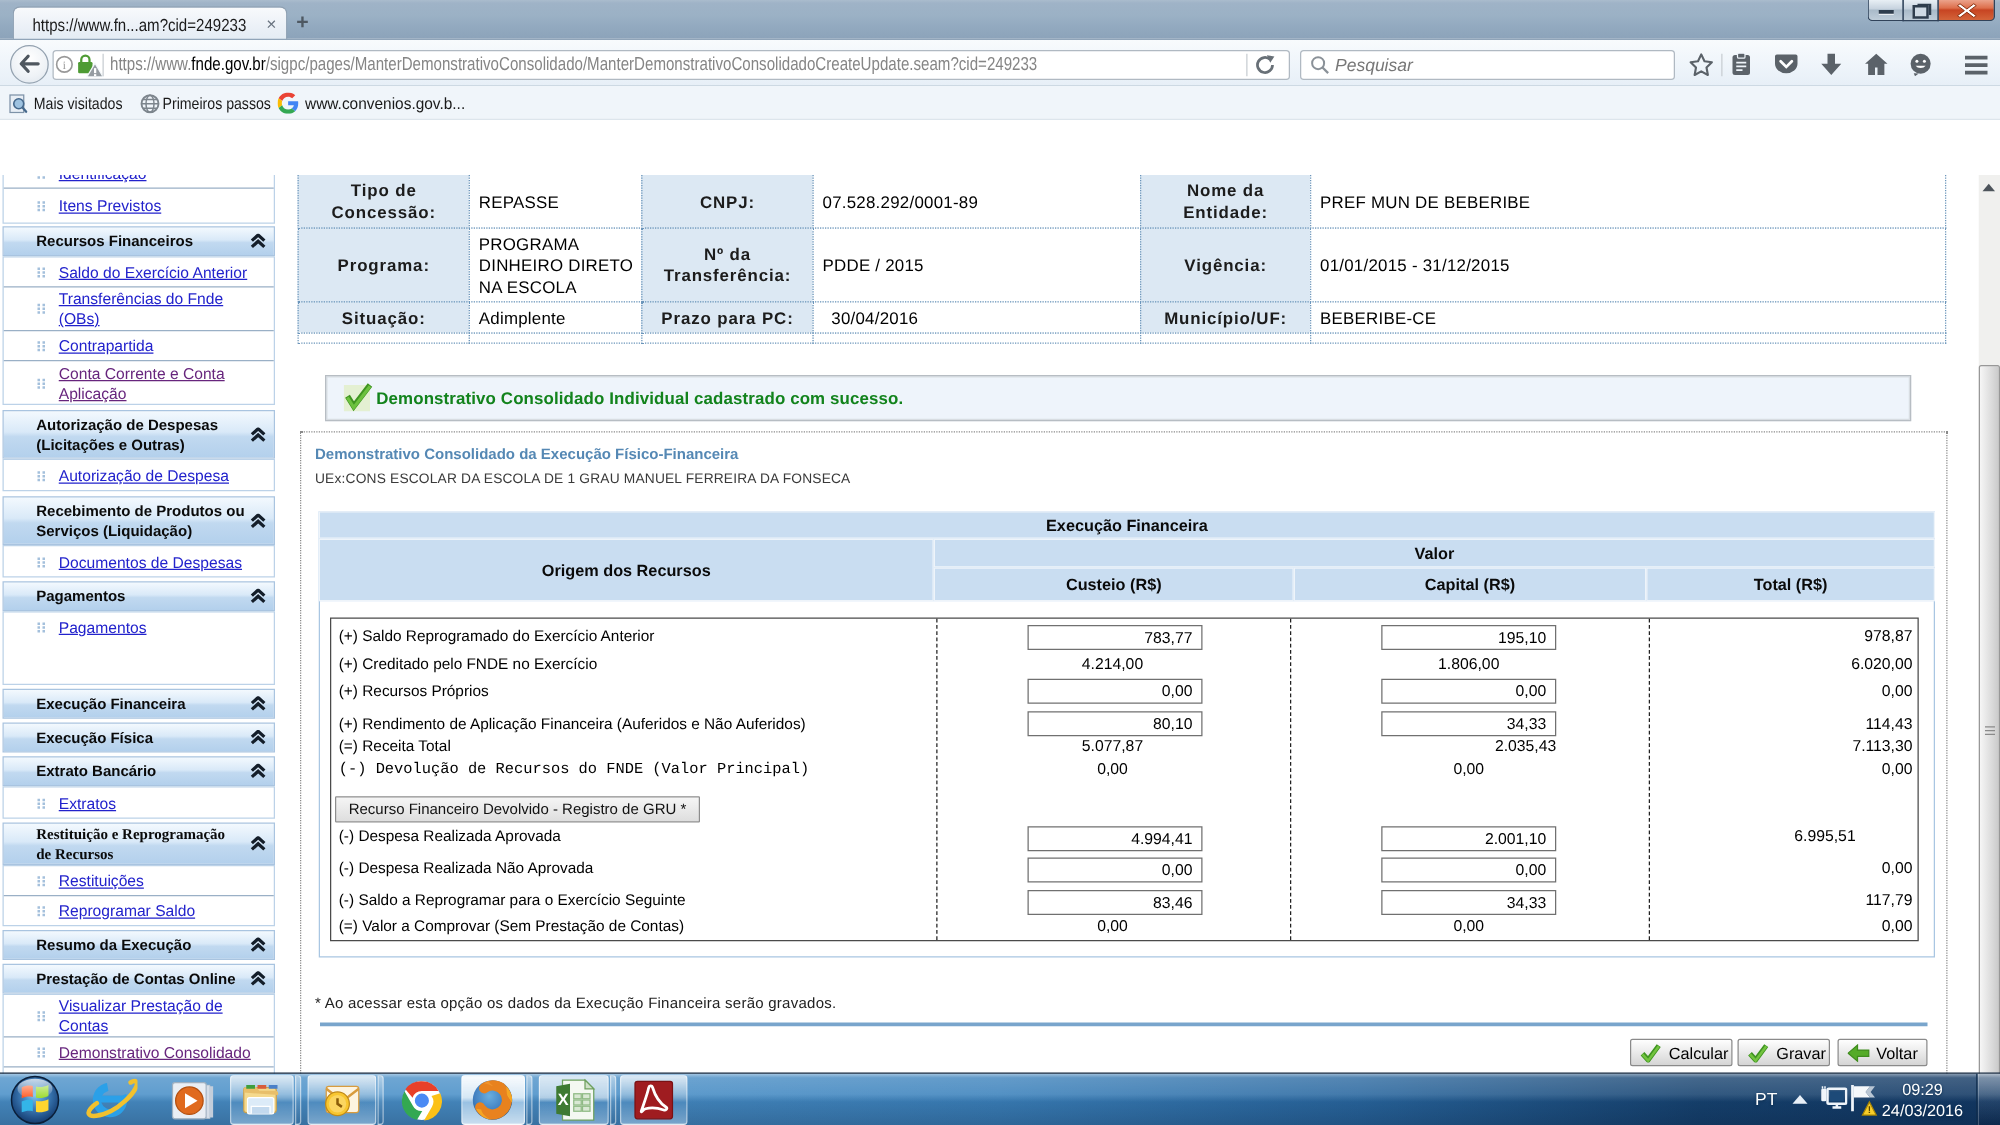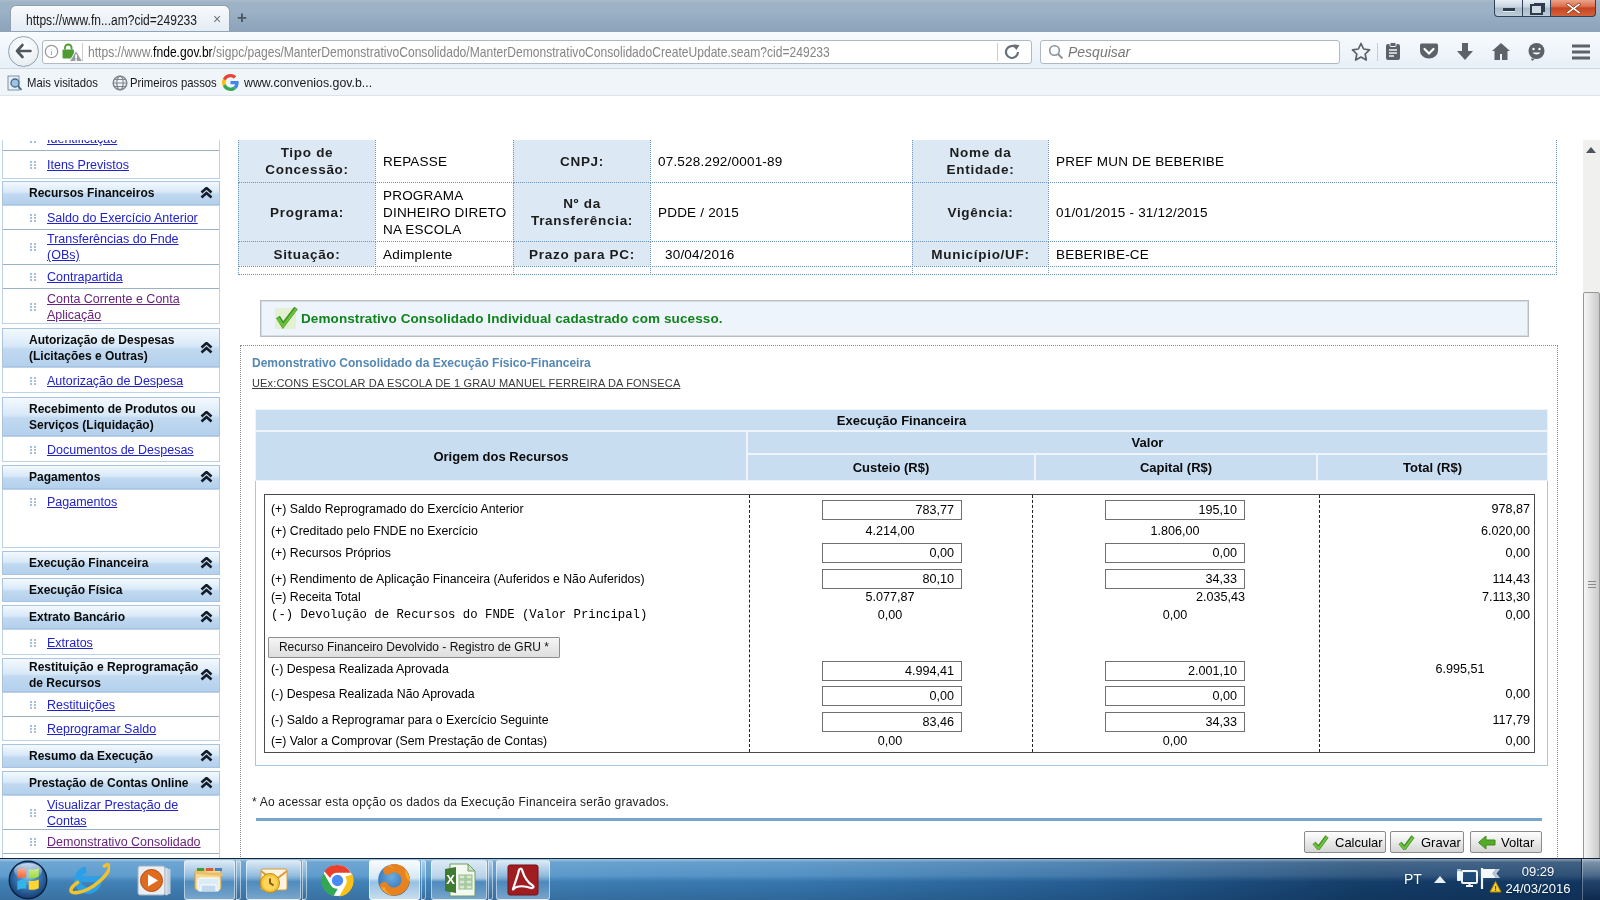--- a/index.html
+++ b/index.html
@@ -341,21 +341,21 @@
             <i style="left:0px;top:0px;"></i>
             <i style="left:4px;top:0px;"></i>
             <i style="left:0px;top:3px;"></i>
             <i style="left:4px;top:3px;"></i>
             <i style="left:0px;top:6px;"></i>
             <i style="left:4px;top:6px;"></i>
           </span>
           <a class="">Extratos</a>
         </div>
       </div>
-<div class="shead" style="top:518px;height:34px;">
+<div class="shead" style="top:518px;height:34px;font-family:Liberation Serif, serif;">
         <span class="ht">Restituição e Reprogramação<br>de Recursos</span>
         <svg class="chev2" width="13" height="12" viewBox="0 0 13 12">
           <path d="M1.5 5.5 L6.5 1 L11.5 5.5 M1.5 10.5 L6.5 6 L11.5 10.5" stroke="#141e2a" stroke-width="2.6" fill="none"></path>
         </svg>
       </div>
 <div class="sbox" style="top:552px;height:49px;">
         <div class="srow" style="top:0px;height:24px;">
           <span class="dots">
             <i style="left:0px;top:0px;"></i>
             <i style="left:4px;top:0px;"></i>
@@ -465,21 +465,21 @@
 <div class="abs" id="successbox" style="left:260px;top:160px;">
 <svg style="position:absolute;left:14px;top:5px;" width="24" height="24" viewBox="0 0 24 24">
           <rect x="0" y="2" width="21" height="21" fill="#e4f0d2"></rect>
           <path d="M3 11 L8 19 L21 2" stroke="#3f9421" stroke-width="4.5" fill="none"></path>
           <path d="M3 12 L8 20 L21 3" stroke="#6cc13e" stroke-width="2.5" fill="none"></path>
         </svg>
 <span class="msg">Demonstrativo Consolidado Individual cadastrado com sucesso.</span>
       </div>
 <div class="abs" id="fieldset" style="top:205px;"></div>
 <div class="abs" id="ftitle" style="top:216px;">Demonstrativo Consolidado da Execução Físico-Financeira</div>
-<div class="abs" id="fsub" style="top:237px;text-decoration:underline;">UEx:CONS ESCOLAR DA ESCOLA DE 1 GRAU MANUEL FERREIRA DA FONSECA</div>
+<div class="abs" id="fsub" style="top:237px;">UEx:CONS ESCOLAR DA ESCOLA DE 1 GRAU MANUEL FERREIRA DA FONSECA</div>
 <div class="abs" style="left:255px;top:269px;width:1293px;height:357px;border:1px solid #a9c6e2;box-sizing:border-box;"></div>
 <div class="fh" style="left:255px;top:269px;width:1293px;height:22px;">Execução Financeira</div>
 <div class="fh" style="left:255px;top:291px;width:492px;height:50px;">Origem dos Recursos</div>
 <div class="fh" style="left:747px;top:291px;width:801px;height:23px;">Valor</div>
 <div class="fh" style="left:747px;top:314px;width:288px;height:27px;">Custeio (R$)</div>
 <div class="fh" style="left:1035px;top:314px;width:282px;height:27px;">Capital (R$)</div>
 <div class="fh" style="left:1317px;top:314px;width:231px;height:27px;">Total (R$)</div>
 <div class="abs" id="fbody" style="top:354px;">
         <div class="dash" style="left:484px;"></div>
         <div class="dash" style="left:767px;"></div>

